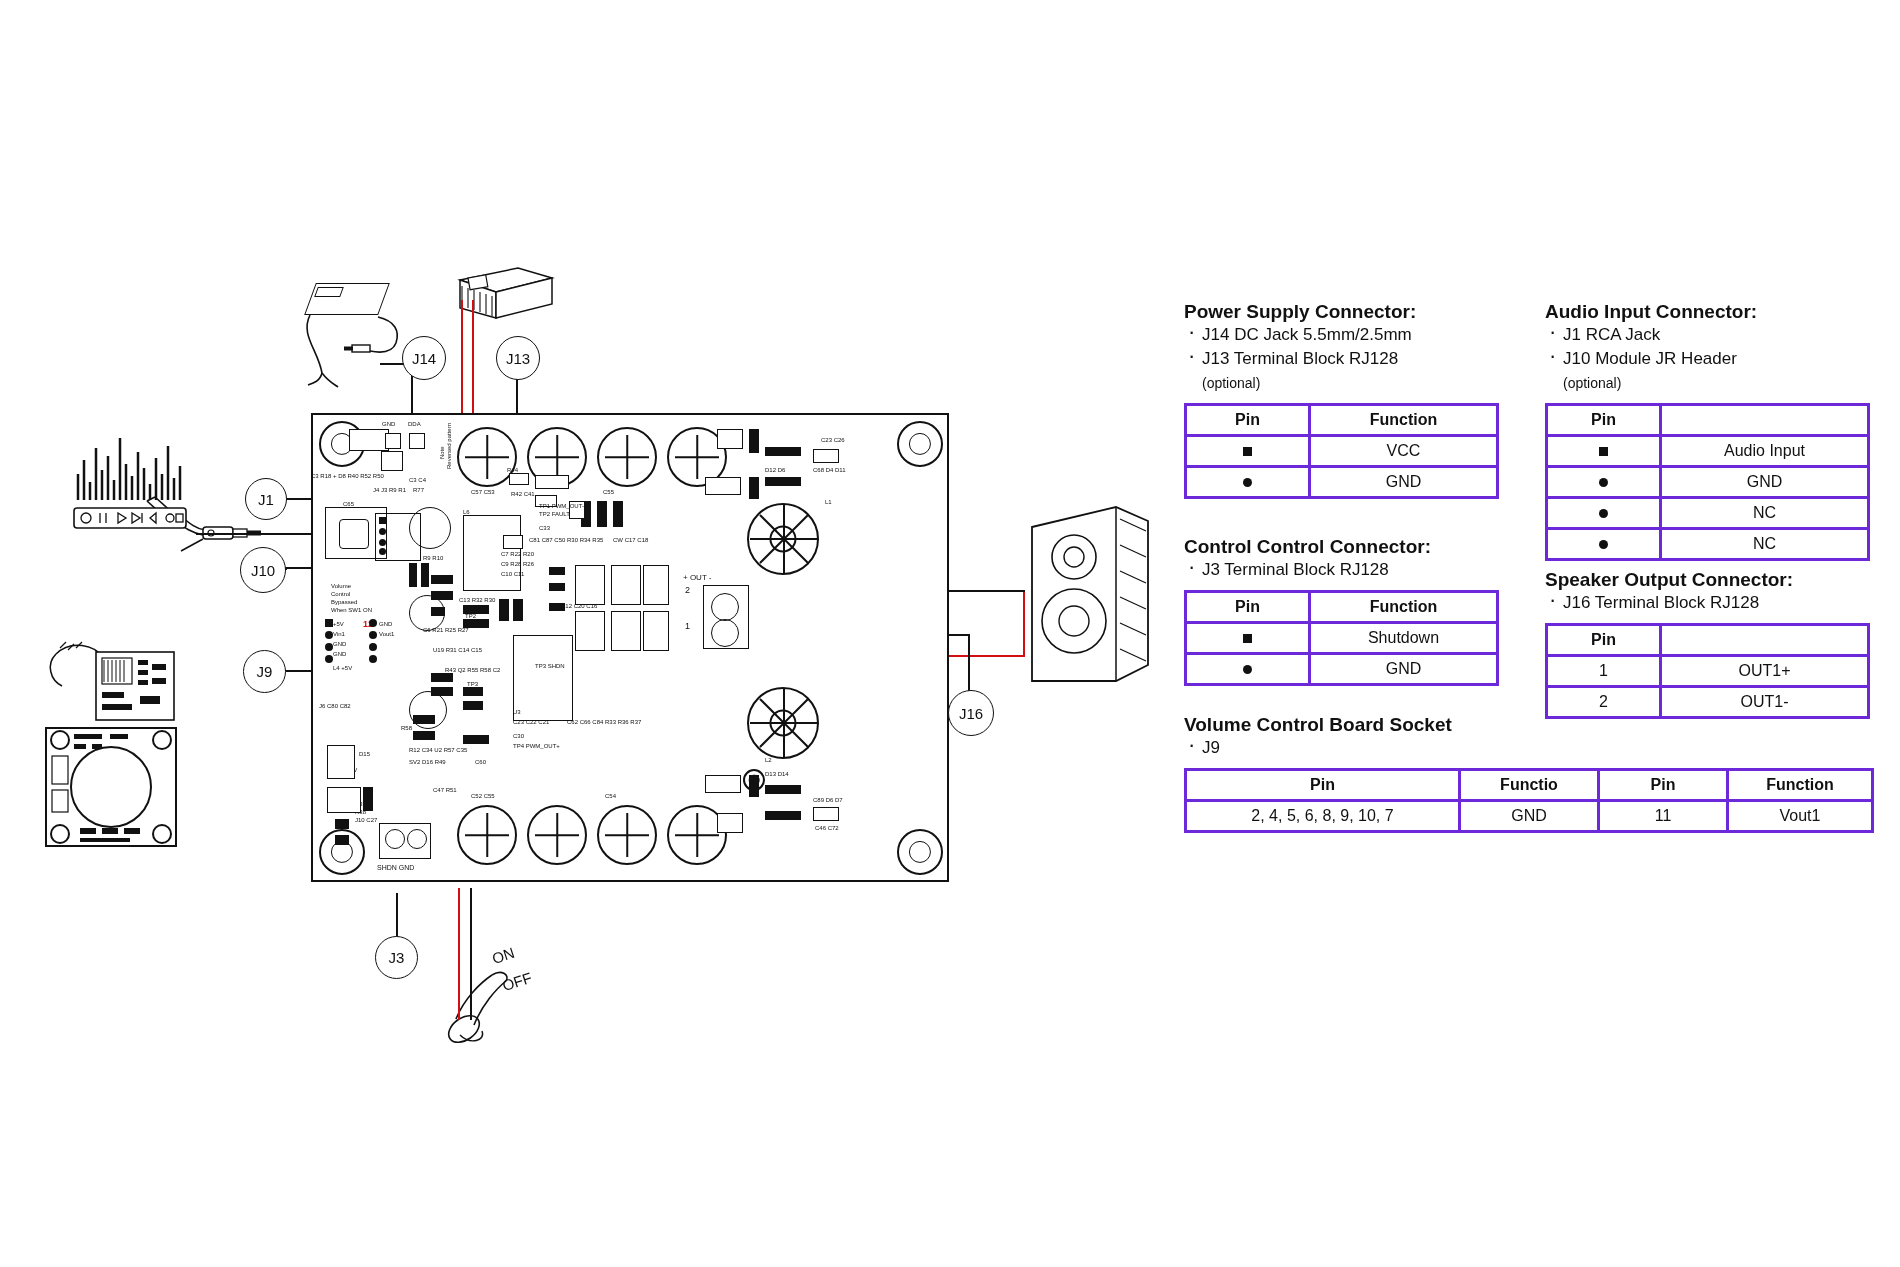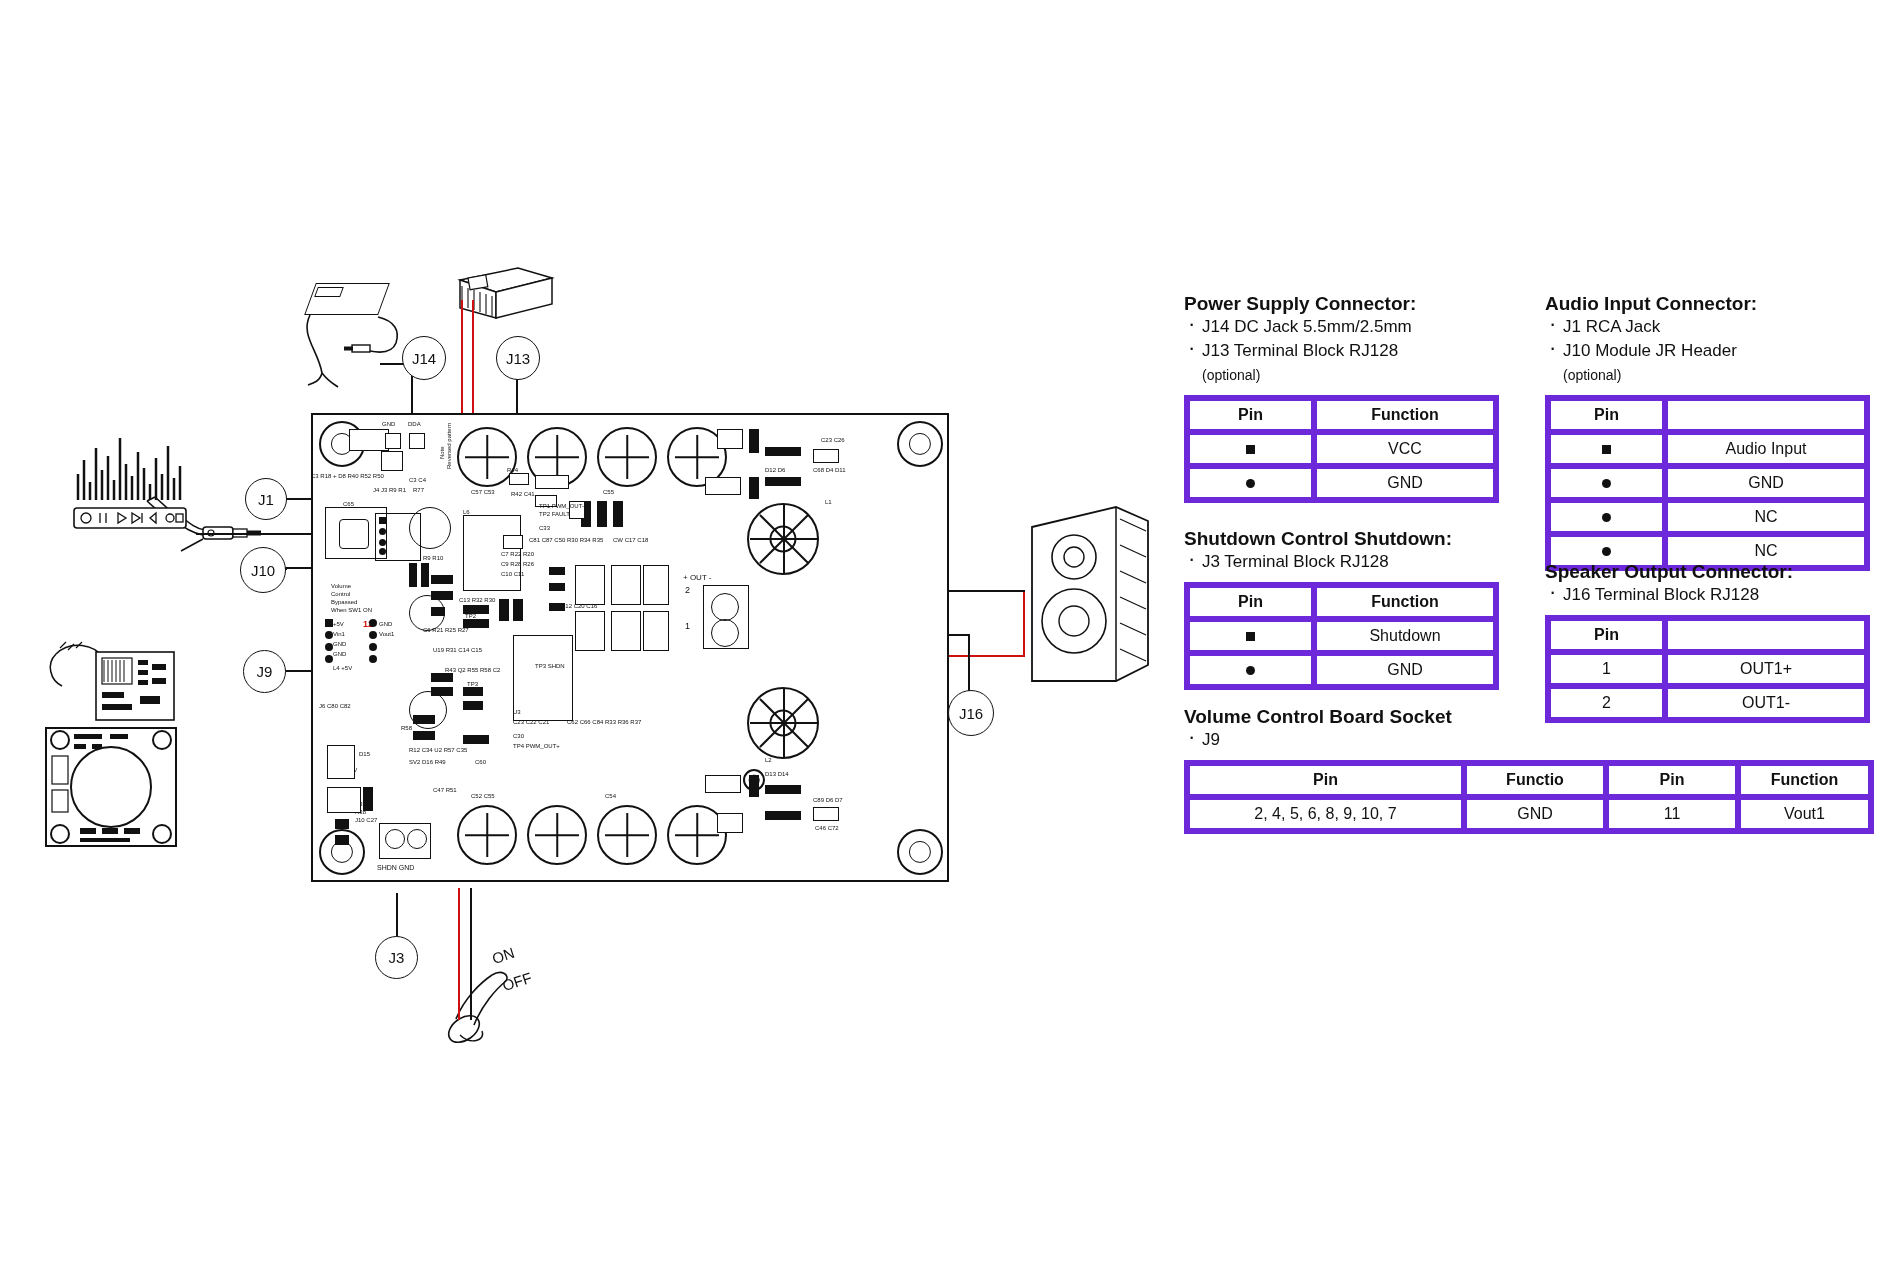--- a/index.html
+++ b/index.html
@@ -65,29 +65,29 @@
   .vtxt{position:absolute;font-size:6px;color:#111;white-space:nowrap;transform-origin:0 0;transform:rotate(-90deg);}
 
   
   .inductor{
     position:absolute;border:2px solid #111;border-radius:50%;background:#fff;box-sizing:border-box;
   }
   .inductor .spoke{position:absolute;left:50%;top:50%;width:2px;height:50%;background:#111;transform-origin:50% 0;}
   .inductor .hub{position:absolute;left:50%;top:50%;width:34%;height:34%;border:2px solid #111;border-radius:50%;transform:translate(-50%,-50%);background:#fff;}
 
   
-  .panel{position:absolute;}
+  .panel{position:absolute;margin-top:8px;}
   .h-title{font-size:19px;font-weight:bold;color:#111;line-height:23px;}
   .bullet{font-size:17px;color:#111;line-height:24px;padding-left:18px;position:relative;}
   .bullet:before{content:"\00B7";position:absolute;left:4px;top:-3px;font-size:22px;}
   .noind{font-size:14px;color:#111;line-height:24px;padding-left:18px;}
 
   table.pin{border-collapse:collapse;font-size:16px;}
   table.pin th, table.pin td{
-    border:6px solid #6d28d9;
+    border:3px solid #6d28d9;
     padding:5px 8px;
     text-align:center;
     font-weight:normal;
     color:#111;
   }
   table.pin th{font-weight:bold;}
   .sym-sq{display:inline-block;width:9px;height:9px;background:#111;}
   .sym-ci{display:inline-block;width:9px;height:9px;background:#111;border-radius:50%;}
   .wire{position:absolute;background:#111;}
   .wire-red{position:absolute;background:#d01010;}
@@ -552,21 +552,21 @@
       </tr>
       <tr>
         <td><span class="sym-ci"></span></td>
         <td>GND</td>
       </tr>
     </tbody>
       </table>
   </div>
 
   <div class="panel" style="left:1184px;top:527px;width:315px;">
-    <div class="h-title">Shutdown Control Shutdown:</div>
+    <div class="h-title">Control Control Connector:</div>
     <div class="bullet">J3 Terminal Block RJ128</div>
     <table class="pin" style="margin-top:8px;width:315px;">
       <tbody>
           <tr>
         <th style="width:105px;">Pin</th>
         <th>Function</th>
       </tr>
       <tr>
         <td><span class="sym-sq"></span></td>
         <td>Shutdown</td>

